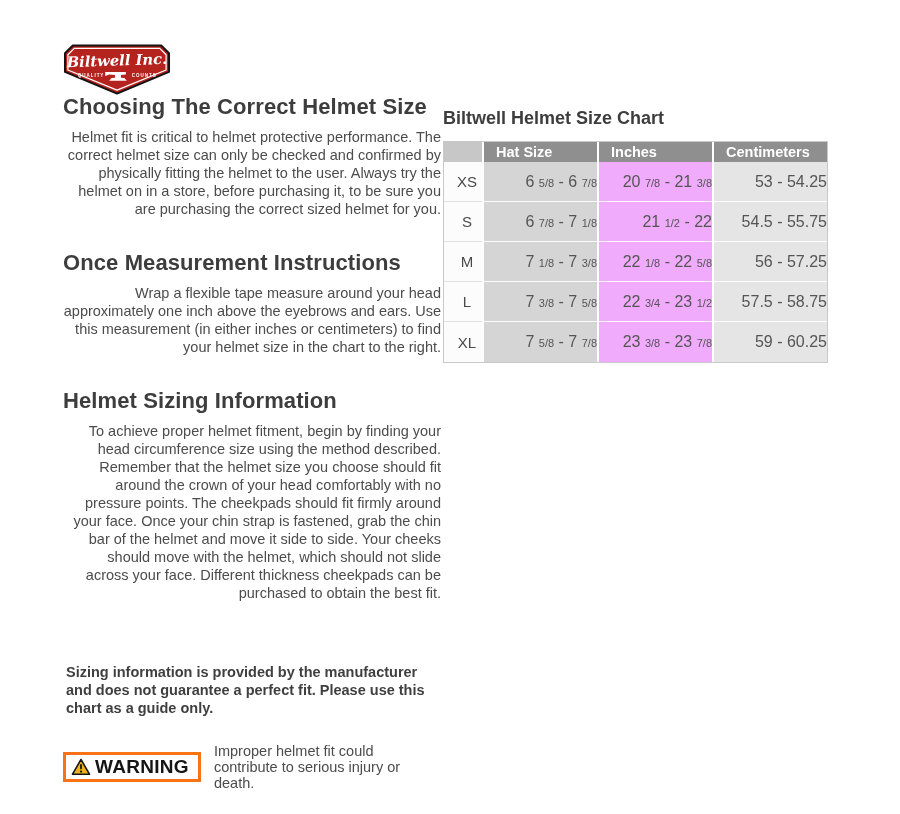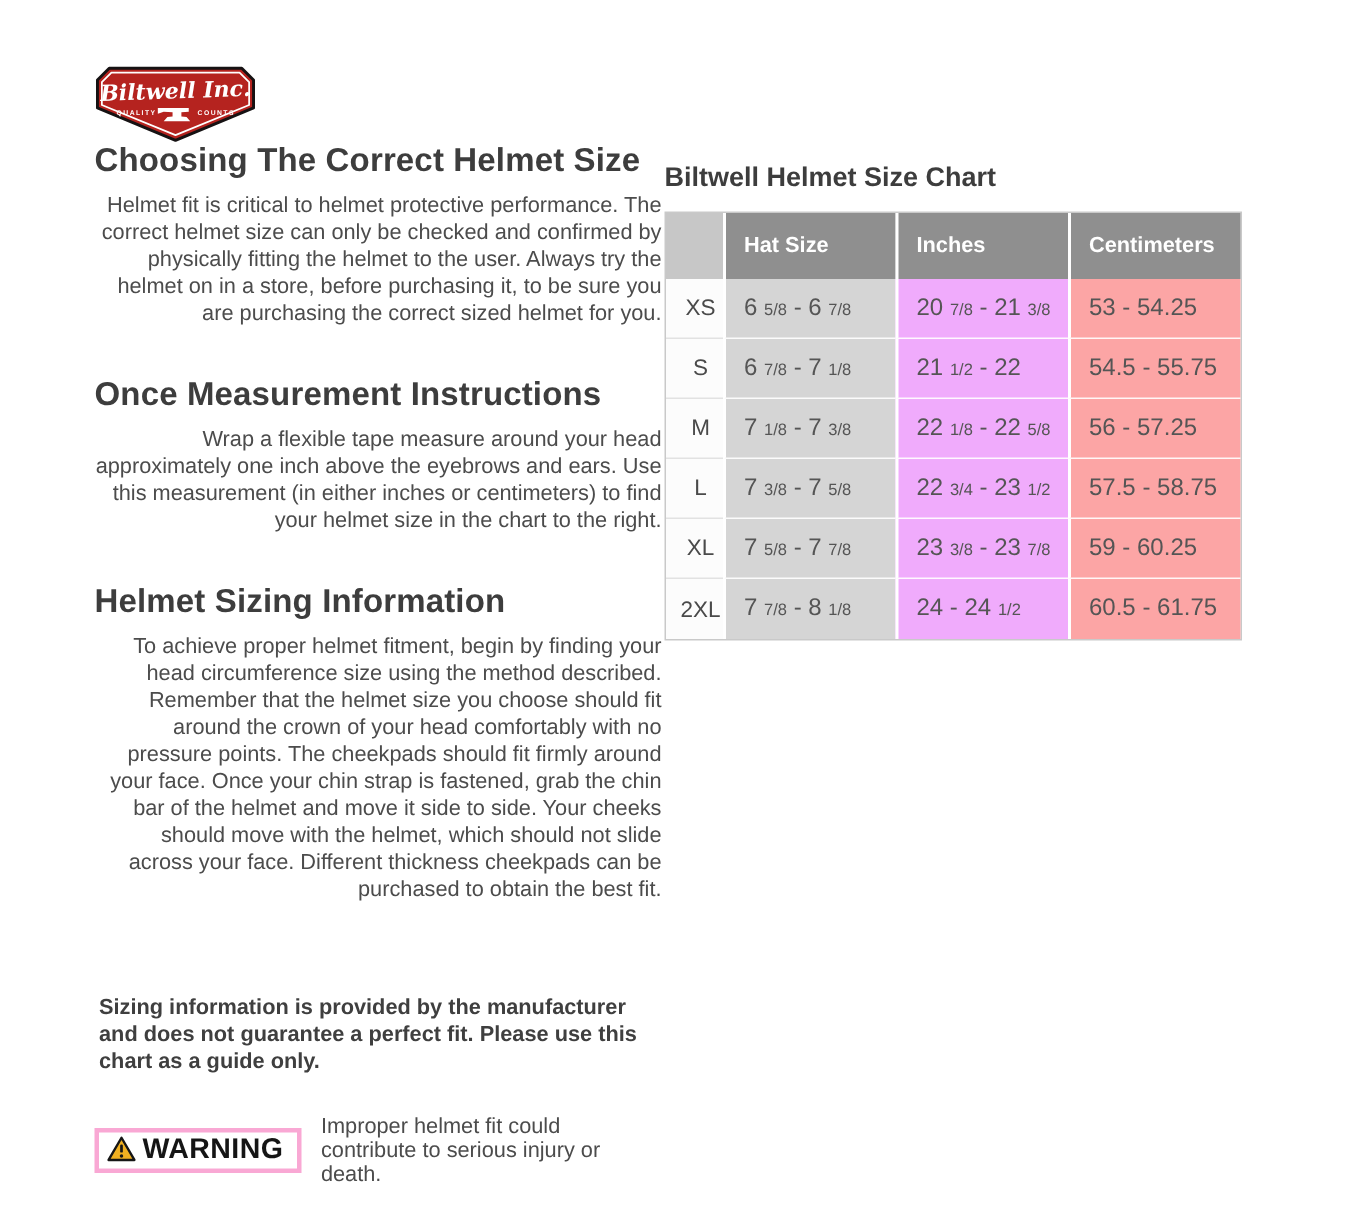--- a/index.html
+++ b/index.html
@@ -18,59 +18,60 @@
   .section + .section h2.sec-heading { margin-top:34px; }
   p.sec-body {
     margin-top:10px; font-size:14.5px; line-height:18px; color:#4c4c4c;text-align:right;
   }
   .disclaimer {
     margin-top:61px; font-size:14.5px; line-height:18px; font-weight:700;
     color:#3f3f3f; width:362px; padding-left:3px;
   }
   .warning-row { margin-top:26px; display:flex; align-items:center; }
   .warning-badge {
-    display:inline-flex; align-items:flex-start; gap:4px;
-    border:3px solid #f9a8d4; background:#ffffff; padding:2px 9px 2px 5px;
+    display:inline-flex; align-items:center; gap:4px;
+    border:3px solid #f97316; background:#ffffff; padding:2px 9px 2px 5px;
   }
   .warning-badge svg { display:block; }
   .warning-label {
     font-size:19px; font-weight:700; color:#151515; letter-spacing:.3px;
     line-height:20px;
   }
   .warning-message { margin-left:13px; font-size:14.5px; color:#4c4c4c; }
   
   .right-col { position:absolute; left:443px; top:107px; width:384px; }
   h2.chart-title { font-size:18px; font-weight:700; color:#3d3d3d; line-height:22px; }
   table.size-chart {
     margin-top:12px; border-collapse:separate; border-spacing:0;
     width:383px; table-layout:fixed; border:1px solid #c9c9c9;
   }
   table.size-chart col.c-label { width:38px; }
   table.size-chart col.c-hat   { width:115px; }
   table.size-chart col.c-in    { width:115px; }
   table.size-chart col.c-cm    { width:115px; }
   thead th {
-    height:44px; background:#8f8f8f; color:#ffffff; font-size:14.5px;
+    height:20px; background:#8f8f8f; color:#ffffff; font-size:14.5px;
     font-weight:700; text-align:left; padding:0 0 0 12px;
     border-left:2px solid #ffffff;
   }
   thead th.corner { background:#c7c7c7; border-left:none; }
   tbody th.row-label {
     height:40px; background:#fcfcfc; font-size:15px; font-weight:400;
     color:#4a4a4a; text-align:center; padding-left:8px;
     border-bottom:1px solid #e2e2e2;
   }
   tbody td {
     height:40px; font-size:16px; color:#555555; padding-left:12px;
     border-left:2px solid #ffffff;
     border-bottom:1px solid rgba(255,255,255,.9);
+    text-align:right;
   }
   tbody td.col-hat { background:#d5d5d5; }
   tbody td.col-in  { background:#f0abfc; }
-  tbody td.col-cm  { background:#fca5a5; }
+  tbody td.col-cm  { background:#e5e5e5; }
   tbody tr:last-child td, tbody tr:last-child th { border-bottom:none; }
   .fr { font-size:11px; }
 </style>
 </head>
 <body>
 
 <div class="page">
 
   <div class="left-col">
 
@@ -155,22 +156,16 @@
           <td class="col-hat">7 <span class="fr">3/8</span> - 7 <span class="fr">5/8</span></td>
           <td class="col-in">22 <span class="fr">3/4</span> - 23 <span class="fr">1/2</span></td>
           <td class="col-cm">57.5 - 58.75</td>
         </tr>
         <tr>
           <th class="row-label">XL</th>
           <td class="col-hat">7 <span class="fr">5/8</span> - 7 <span class="fr">7/8</span></td>
           <td class="col-in">23 <span class="fr">3/8</span> - 23 <span class="fr">7/8</span></td>
           <td class="col-cm">59 - 60.25</td>
         </tr>
-        <tr>
-          <th class="row-label">2XL</th>
-          <td class="col-hat">7 <span class="fr">7/8</span> - 8 <span class="fr">1/8</span></td>
-          <td class="col-in">24 - 24 <span class="fr">1/2</span></td>
-          <td class="col-cm">60.5 - 61.75</td>
-        </tr>
       </tbody>
     </table>
   </div>
 </div>
 
 </body></html>

